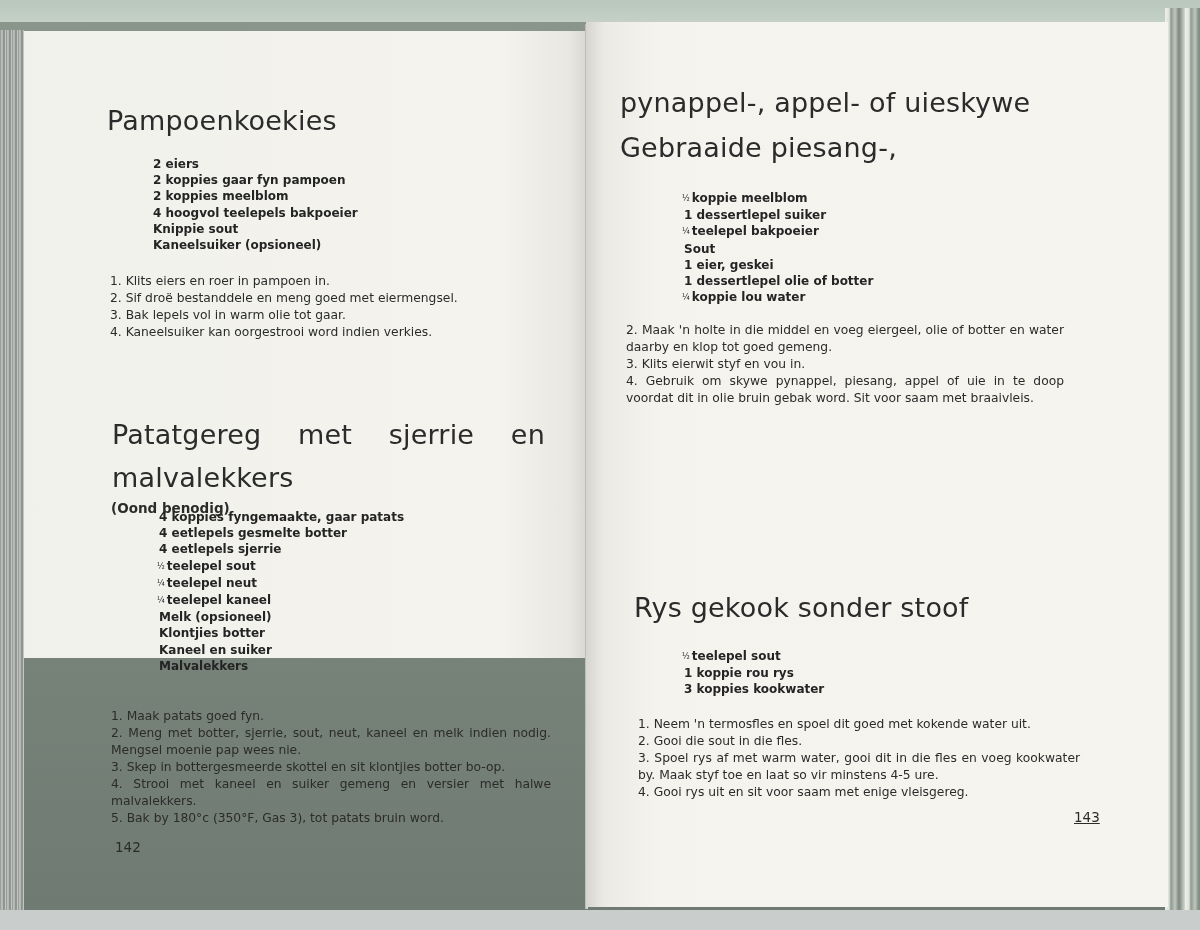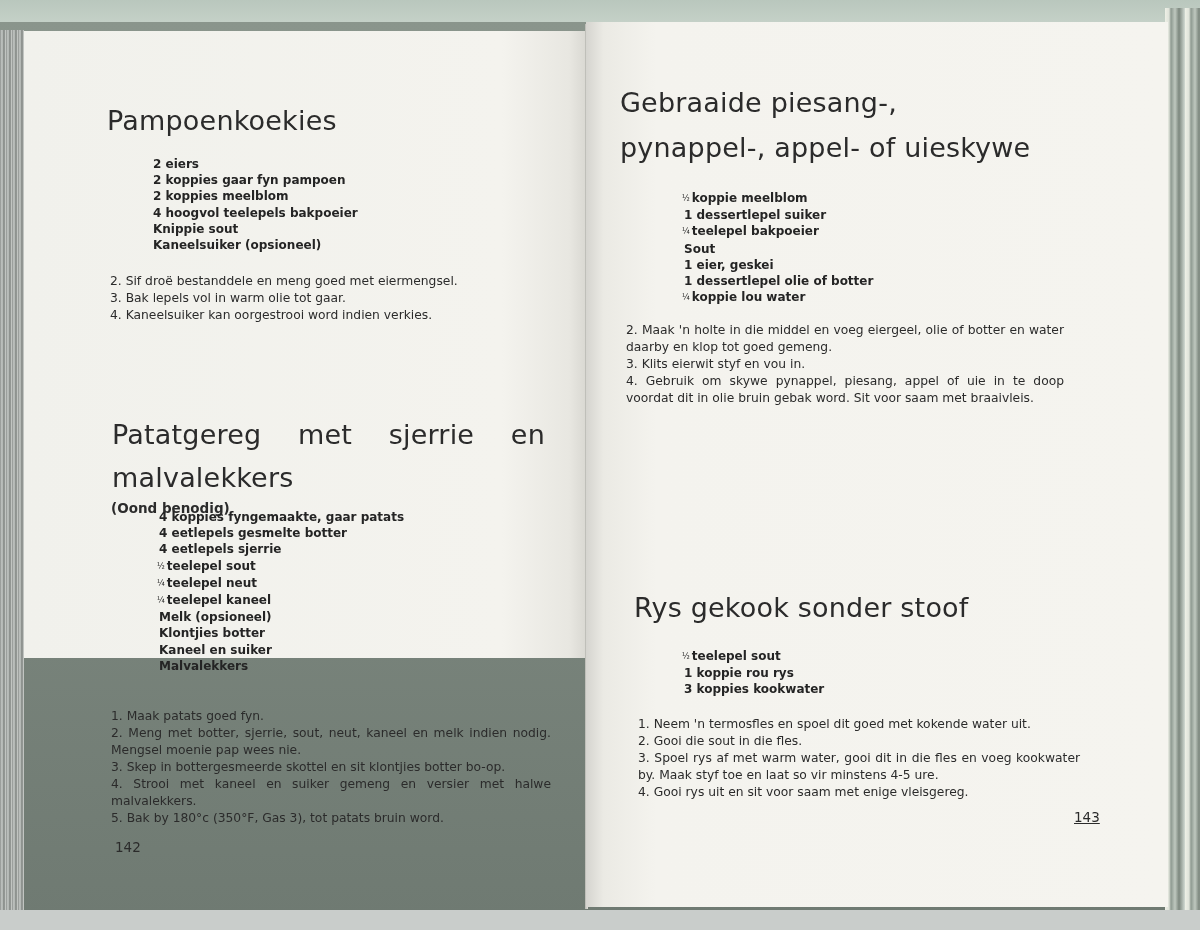--- a/index.html
+++ b/index.html
@@ -110,20 +110,21 @@
   <ul class="ingredients" style="left:121px; top:125px;">
     <li>2 eiers</li>
     <li>2 koppies gaar fyn pampoen</li>
     <li>2 koppies meelblom</li>
     <li>4 hoogvol teelepels bakpoeier</li>
     <li>Knippie sout</li>
     <li>Kaneelsuiker (opsioneel)</li>
   </ul>
 
   <ol class="steps" style="left:86px; top:242px; width:440px;">
+    <li>1.  Klits eiers en roer in pampoen in.</li>
     <li>2.  Sif droë bestanddele en meng goed met eiermengsel.</li>
     <li>3.  Bak lepels vol in warm olie tot gaar.</li>
     <li>4.  Kaneelsuiker kan oorgestrooi word indien verkies.</li>
   </ol>
 
   <div class="recipe-title" style="left:88px; top:382px; line-height:43px;">
     <div class="justify-line">
       <span>Patatgereg</span>
       <span>met</span>
       <span>sjerrie</span>
@@ -156,22 +157,22 @@
   </ol>
 
   <div class="page-number" style="left:91px; top:808px;">142</div>
 </div>
 
 <div class="spine-line"></div>
 
 <div class="page page-right">
 
   <div class="recipe-title" style="left:34px; top:58px; line-height:45px;">
+    <div>pynappel-, appel- of uieskywe</div>
     <div>Gebraaide piesang-,</div>
-    <div>pynappel-, appel- of uieskywe</div>
   </div>
 
   <ul class="ingredients" style="left:88px; top:168px;">
     <li><span class="frac">½</span><span>koppie meelblom</span></li>
     <li><span class="frac"></span><span>1 dessertlepel suiker</span></li>
     <li><span class="frac">¼</span><span>teelepel bakpoeier</span></li>
     <li><span class="frac"></span><span>Sout</span></li>
     <li><span class="frac"></span><span>1 eier, geskei</span></li>
     <li><span class="frac"></span><span>1 dessertlepel olie of botter</span></li>
     <li><span class="frac">¼</span><span>koppie lou water</span></li>

